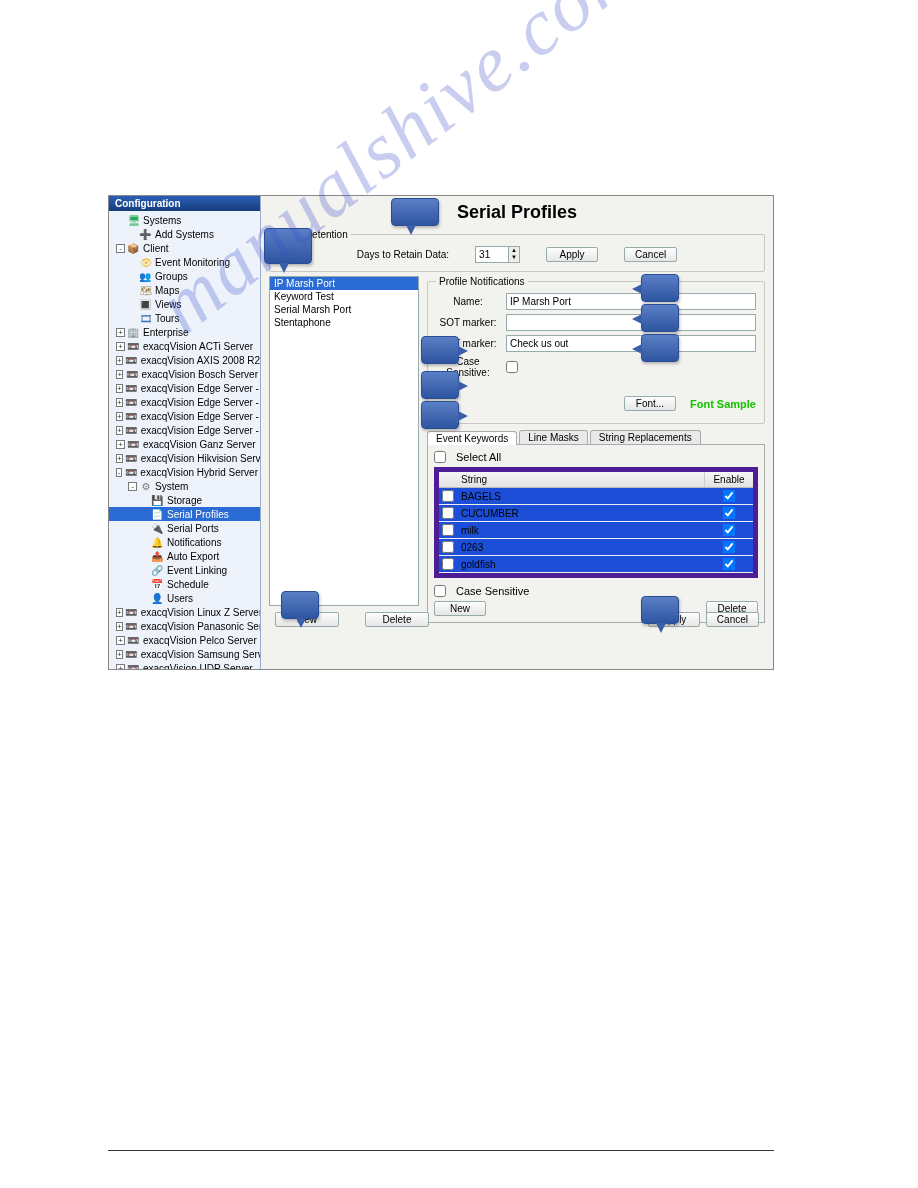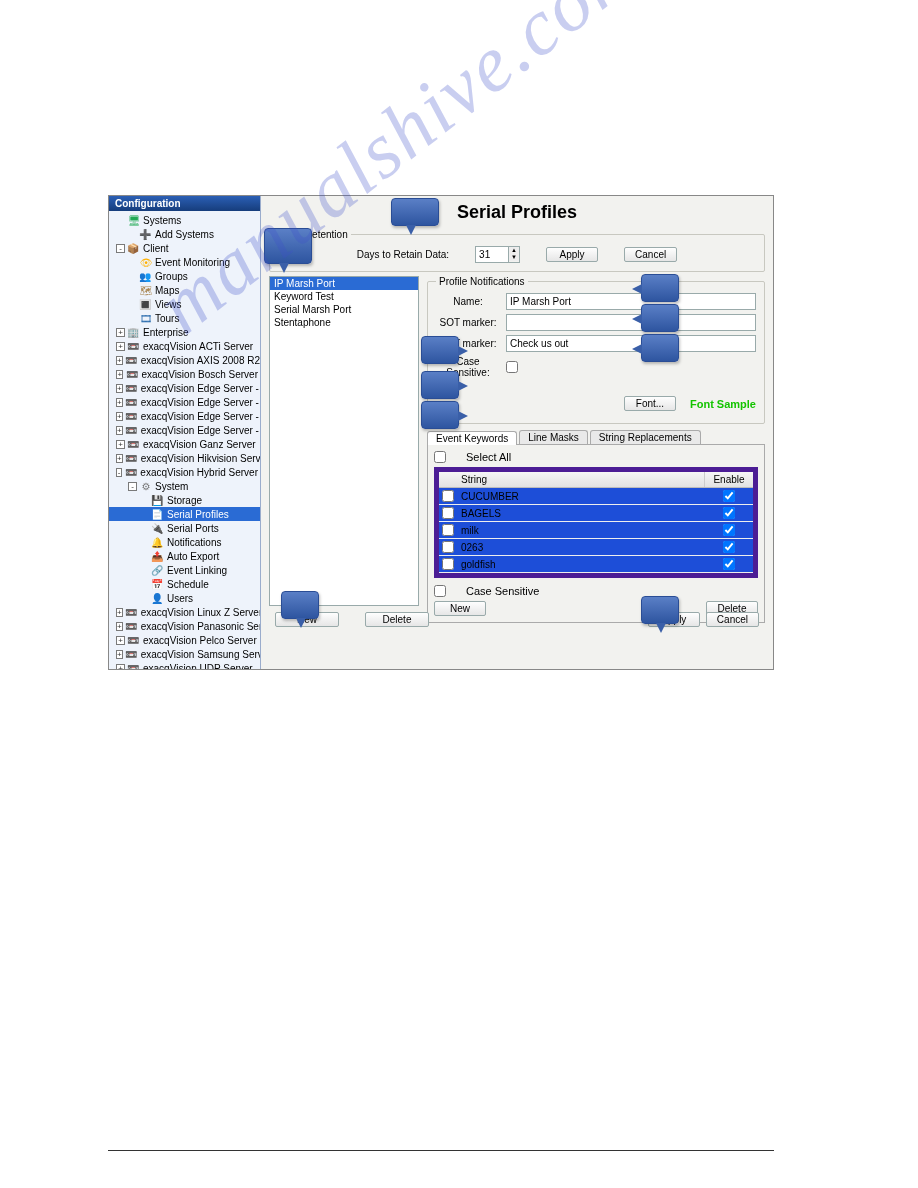--- a/index.html
+++ b/index.html
@@ -102,21 +102,21 @@
     border: 1px solid #c8c8c0;
     border-radius: 2px;
     padding: 6px 8px 8px 8px;
     margin-bottom: 4px;
   }
   fieldset.group > legend {
     font-size: 10px;
     padding: 0 3px;
     color: #000;
   }
-  .row { display:flex; align-items:center; gap:20px; }
+  .row { display:flex; align-items:center; gap:10px; }
   .row label { font-size: 10px; }
   input[type=text] {
     border: 1px solid #9aa;
     background: #fff;
     font-size: 10px;
     padding: 1px 3px;
     height: 17px;
   }
   .spinner {
     display:inline-flex; align-items:stretch;
@@ -502,30 +502,30 @@
             <div class="thead">
               <div class="c1"></div>
               <div class="c2">String</div>
               <div class="c3">Enable</div>
             </div>
             <div id="kw-rows">
                 <div class="trow">
                   <div class="c1">
                     <input type="checkbox" style="">
                   </div>
-                  <div class="c2">CUCUMBER</div>
+                  <div class="c2">BAGELS</div>
                   <div class="c3">
                     <input type="checkbox" checked="" style="">
                   </div>
                 </div>
                 <div class="trow">
                   <div class="c1">
                     <input type="checkbox" style="">
                   </div>
-                  <div class="c2">BAGELS</div>
+                  <div class="c2">CUCUMBER</div>
                   <div class="c3">
                     <input type="checkbox" checked="" style="">
                   </div>
                 </div>
                 <div class="trow">
                   <div class="c1">
                     <input type="checkbox" style="">
                   </div>
                   <div class="c2">milk</div>
                   <div class="c3">

